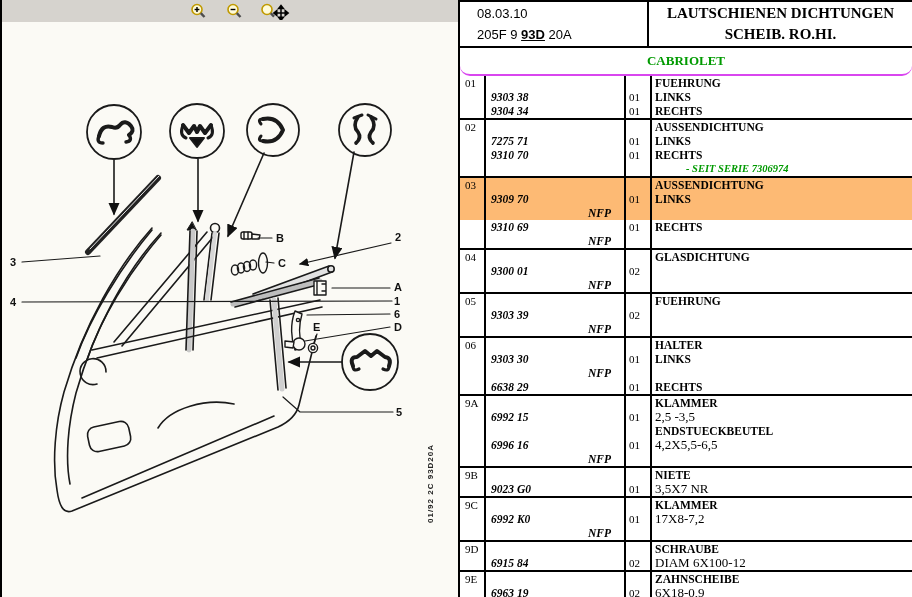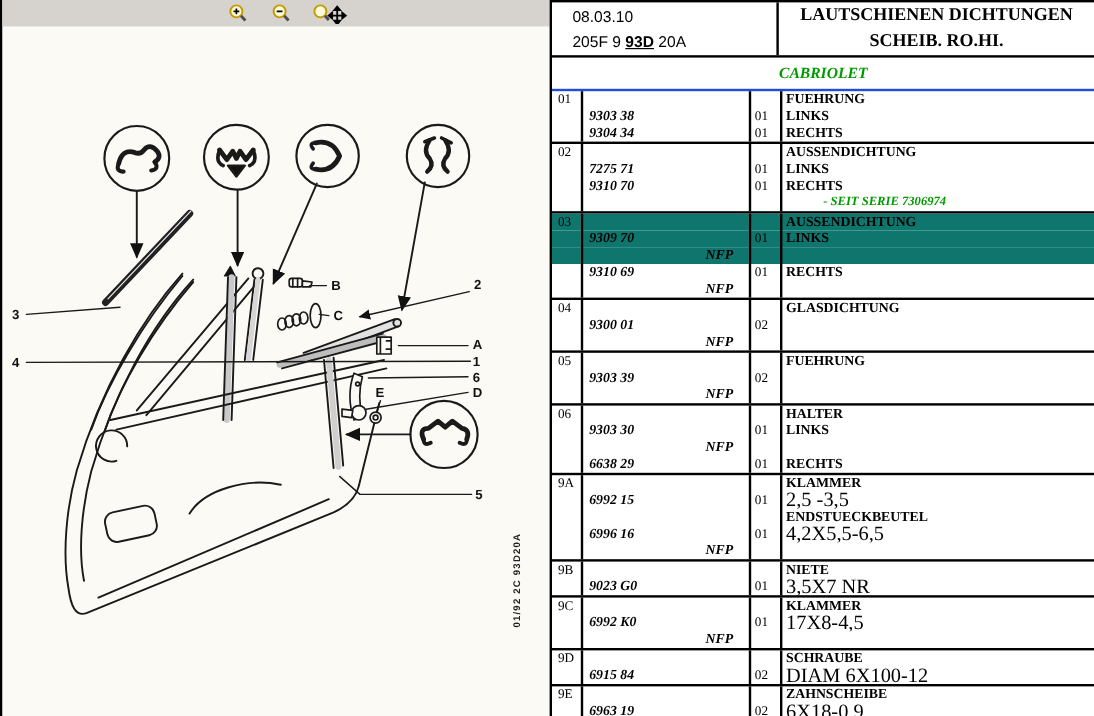--- a/index.html
+++ b/index.html
@@ -20,38 +20,38 @@
   .divider{position:absolute;left:456px;top:0;width:2px;height:597px;background:#000;}
 
   
   .right{position:absolute;left:458px;top:0;width:454px;height:597px;background:#fff;
          border-top:2px solid #000;border-right:2px solid #000;box-sizing:border-box;}
   .hdr{display:grid;grid-template-columns:175px 1fr;border-bottom:2px solid #000;height:44px;padding-left:14px;}
   .hdr-left{border-right:2px solid #000;padding:1px 3px;font-family:"Liberation Sans",sans-serif;
             font-size:13px;line-height:21px;white-space:nowrap;}
   .hdr-right{text-align:center;font-weight:bold;font-size:15px;line-height:21px;padding-top:1px;}
   .bold{font-weight:bold;text-decoration:underline;}
-  .cab{height:26px;border-bottom:2px solid #1d4ed8;display:flex;align-items:center;justify-content:center;
-       font-style:italic;font-weight:bold;font-size:13px;}
+  .cab{height:26px;border-bottom:2px solid #d946ef;display:flex;align-items:center;justify-content:center;
+       font-weight:bold;font-size:13px;border-radius:10px;}
 
   .prow{position:relative;display:grid;grid-template-columns:24px 140px 26px 1fr;
         border-bottom:2px solid #000;}
   .vl{position:absolute;top:0;bottom:0;width:2px;background:#000;}
   .v1{left:24px;} .v2{left:164px;} .v3{left:190px;}
   .cell{height:14px;line-height:14px;font-size:11.5px;overflow:hidden;white-space:nowrap;}
   .c-ref{padding-left:5px;font-size:11px;}
   .c-part{padding-left:7px;font-weight:bold;font-style:italic;}
   .c-part.nfp{padding-left:0;padding-right:13px;text-align:right;}
   .c-qty{padding-left:5px;font-size:11px;}
   .c-desc{padding-left:5px;}
   .c-desc.t{font-weight:bold;}
   .c-desc.b2{font-weight:bold;}
-  .c-desc.plain{font-weight:normal;font-size:17px;}
+  .c-desc.plain{font-weight:normal;font-size:13px;}
   .c-desc.note{font-style:italic;font-weight:bold;font-size:10.5px;}
-  .hl{background:#0f766e;}
+  .hl{background:#fdba74;}
 </style>
 </head>
 <body>
 
 <div id="app">
 
   <div class="left">
 
     <svg class="diagram-svg" viewBox="0 0 456 597">
       <defs>
@@ -423,21 +423,21 @@
           <i class="vl v3"></i>
         </div>
         <div class="prow">
           <div class="cell c-ref">9C</div>
           <div class="cell c-part"></div>
           <div class="cell c-qty"></div>
           <div class="cell c-desc t">KLAMMER</div>
           <div class="cell c-ref"></div>
           <div class="cell c-part">6992 K0</div>
           <div class="cell c-qty">01</div>
-          <div class="cell c-desc plain">17X8-4,5</div>
+          <div class="cell c-desc plain">17X8-7,2</div>
           <div class="cell c-ref"></div>
           <div class="cell c-part nfp">NFP</div>
           <div class="cell c-qty"></div>
           <div class="cell c-desc b2"></div>
           <i class="vl v1"></i>
           <i class="vl v2"></i>
           <i class="vl v3"></i>
         </div>
         <div class="prow">
           <div class="cell c-ref">9D</div>

